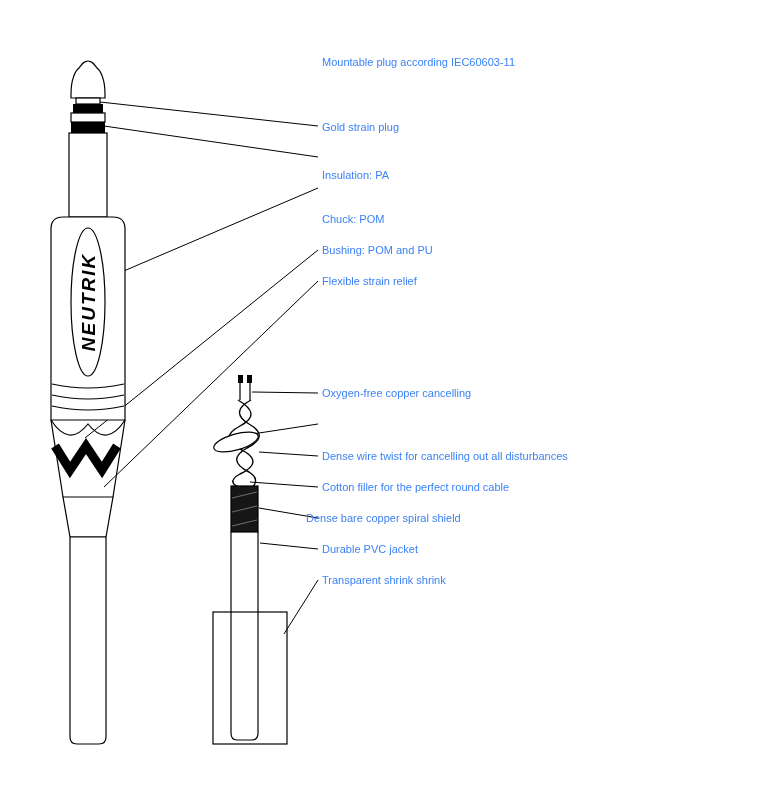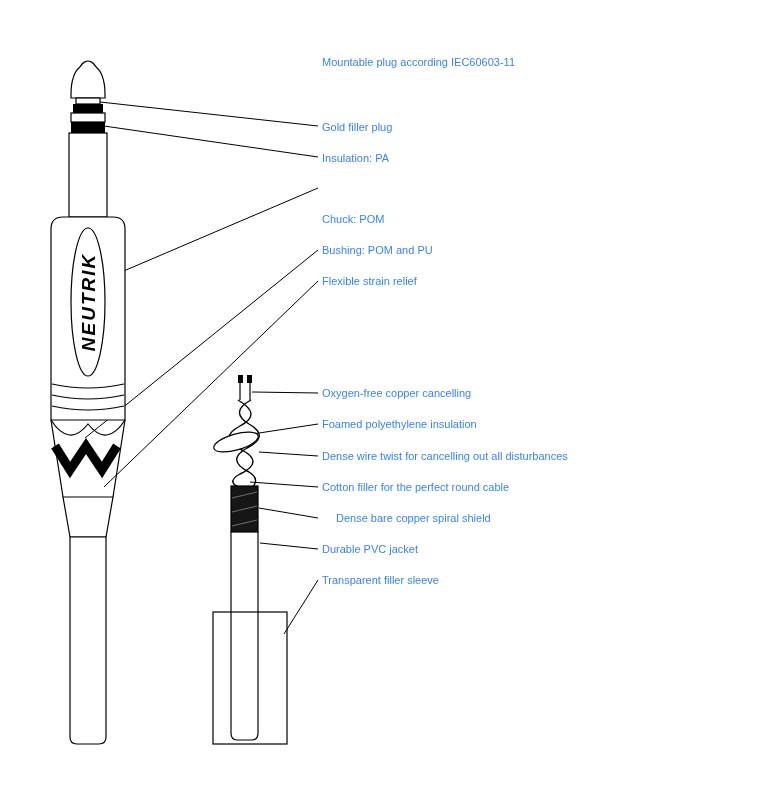--- a/index.html
+++ b/index.html
@@ -97,26 +97,25 @@
 
       <line x1="231" y1="532" x2="231" y2="733"></line>
       <line x1="258" y1="532" x2="258" y2="733"></line>
       <path d="M231,733 Q231,740 237,740 L252,740 Q258,740 258,733"></path>
 
       <rect x="213" y="612" width="74" height="132"></rect>
     </g>
   </svg>
 
   <div class="label" style="left:322px;top:52px">Mountable plug according IEC60603-11</div>
-  <div class="label" style="left:322px;top:117px">Gold filler plug</div>
-  <div class="label" style="left:322px;top:148px">Insulation: PA</div>
+  <div class="label" style="left:322px;top:117px">Gold strain plug</div>
+  <div class="label" style="left:322px;top:165px">Insulation: PA</div>
   <div class="label" style="left:322px;top:209px">Chuck: POM</div>
   <div class="label" style="left:322px;top:271px">Flexible strain relief</div>
   <div class="label" style="left:322px;top:240px">Bushing: POM and PU</div>
   <div class="label" style="left:322px;top:383px">Oxygen-free copper cancelling</div>
-  <div class="label" style="left:322px;top:414px">Foamed polyethylene insulation</div>
   <div class="label" style="left:322px;top:477px">Cotton filler for the perfect round cable</div>
   <div class="label" style="left:322px;top:446px">Dense wire twist for cancelling out all disturbances</div>
-  <div class="label" style="left:336px;top:508px">Dense bare copper spiral shield</div>
+  <div class="label" style="left:306px;top:508px">Dense bare copper spiral shield</div>
   <div class="label" style="left:322px;top:539px">Durable PVC jacket</div>
-  <div class="label" style="left:322px;top:570px">Transparent filler sleeve</div>
+  <div class="label" style="left:322px;top:570px">Transparent shrink shrink</div>
 
 </div>
 
 </body></html>

